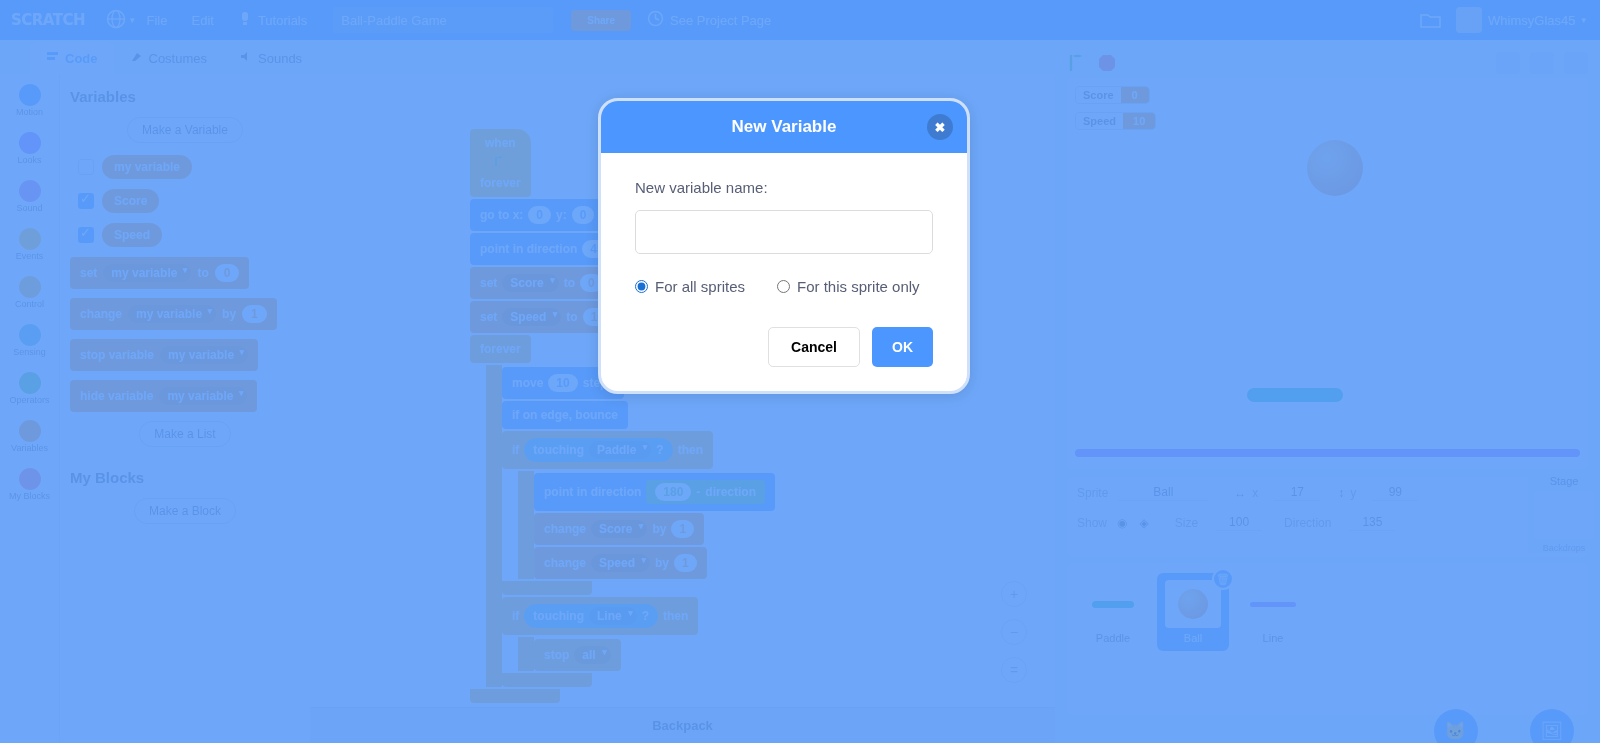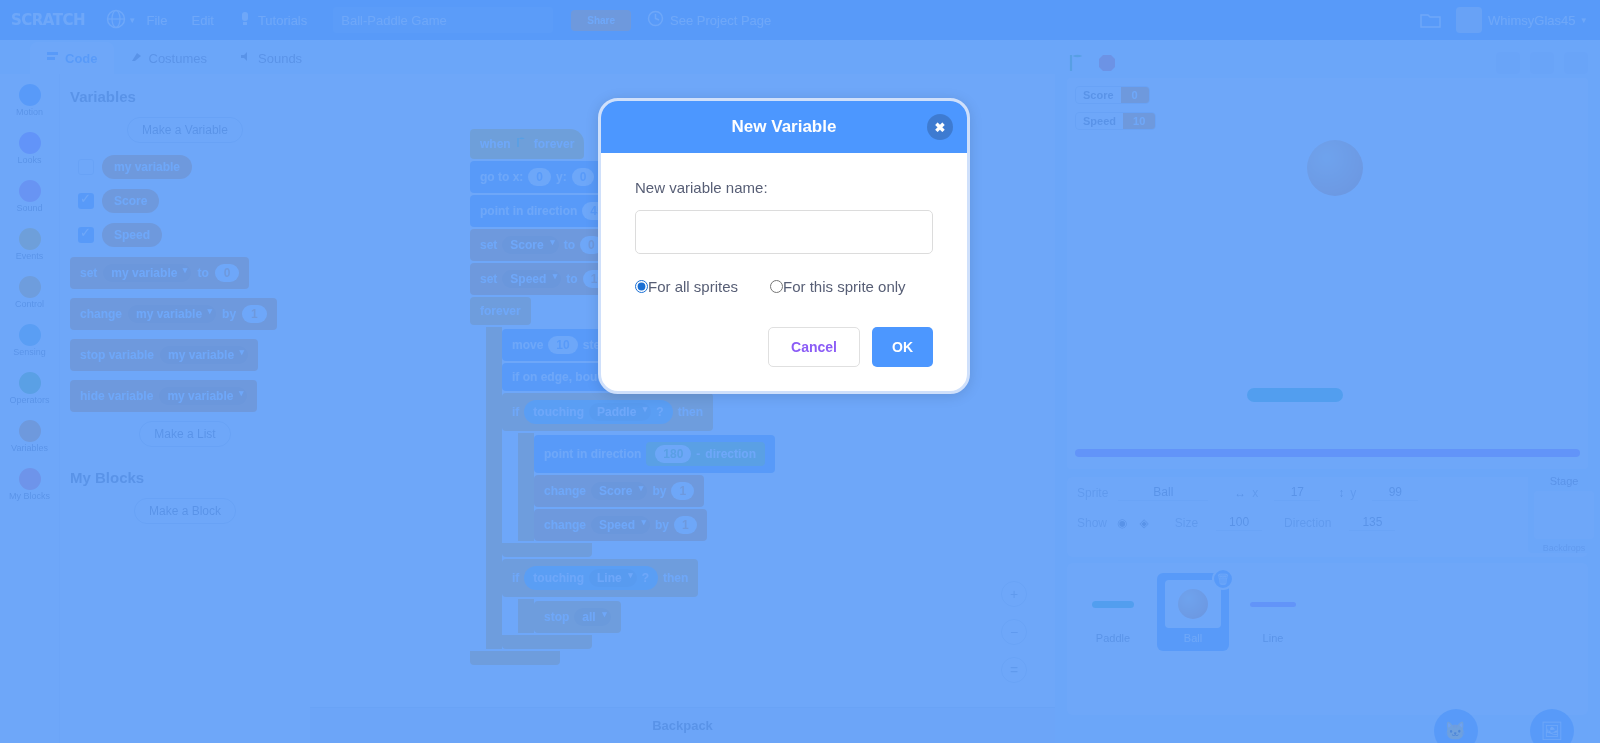--- a/index.html
+++ b/index.html
@@ -104,21 +104,21 @@
   .canvas {
     position: absolute; left: 310px; top: 74px; width: 745px; height: 669px;
     background: #fff;
   }
   .script { position: absolute; left: 160px; top: 55px; }
   .sb {
     color: #fff; font-size: 12px; font-weight: bold;
     border-radius: 4px; padding: 7px 10px; margin-bottom: 2px;
     display: flex; align-items: center; gap: 5px; width: fit-content;
   }
-  .sb.ev { background: #ffbf00; border-radius: 4px 14px 4px 4px; }
+  .sb.ev { background: #ffbf00; border-radius: 4px 14px 4px 4px; flex-direction: column; }
   .sb.mo { background: #4c97ff; }
   .sb.va { background: #ff8c1a; }
   .sb.ct { background: #ffab19; align-items: center; }
   .sb .ov { background: rgba(255,255,255,0.95); border-radius: 11px; padding: 2px 8px; }
   .sb.mo .ov { color: #4c97ff; } .sb.va .ov { color:#ff8c1a; }
   .sb .dd {
     border-radius: 11px; padding: 2px 15px 2px 8px; position: relative;
     background: rgba(0,0,0,0.14);
   }
   .sb .dd::after { content:"▾"; position:absolute; right:4px; top:1px; font-size:9px; }
@@ -225,28 +225,28 @@
     font-size: 13px; font-weight: bold; cursor: pointer;
   }
   .modal-body { padding: 26px 34px 24px; }
   .m-label { font-size: 15px; color: #575e75; margin-bottom: 14px; }
   .m-input {
     width: 100%; height: 44px; border: 1px solid #dcdcdc; border-radius: 5px;
     padding: 0 10px; font-size: 14px; font-family: "Liberation Sans", sans-serif;
     color: #575e75; outline: none;
   }
   .m-radios { display: flex; align-items: center; gap: 32px; margin-top: 24px; }
-  .m-radio { display: flex; align-items: center; gap: 0; font-size: 15px; color: #575e75; cursor: pointer; }
+  .m-radio { display: flex; align-items: center; gap: 7px; font-size: 15px; color: #575e75; cursor: pointer; }
   .m-radio input { margin: 0; width: 13px; height: 13px; accent-color: #1a6fd4; }
   .m-actions { display: flex; justify-content: flex-end; gap: 12px; margin-top: 32px; }
   .btn {
     font-size: 14px; font-weight: bold; border-radius: 5px; padding: 11px 22px;
     font-family: "Liberation Sans", sans-serif; cursor: pointer; border: none;
   }
-  .btn-cancel { background: #fff; color: #8b5cf6; border: 1px solid #e0e0e0; text-align: center; }
+  .btn-cancel { background: #fff; color: #000000; border: 1px solid #e0e0e0; text-align: center; }
   .btn-ok { background: #4c97ff; color: #fff; padding: 11px 20px; }
 </style>
 </head>
 <body>
 
 <div id="app">
 
   <div class="menubar">
     <div class="logo">SCRATCH</div>
     <div class="menu-globe">

